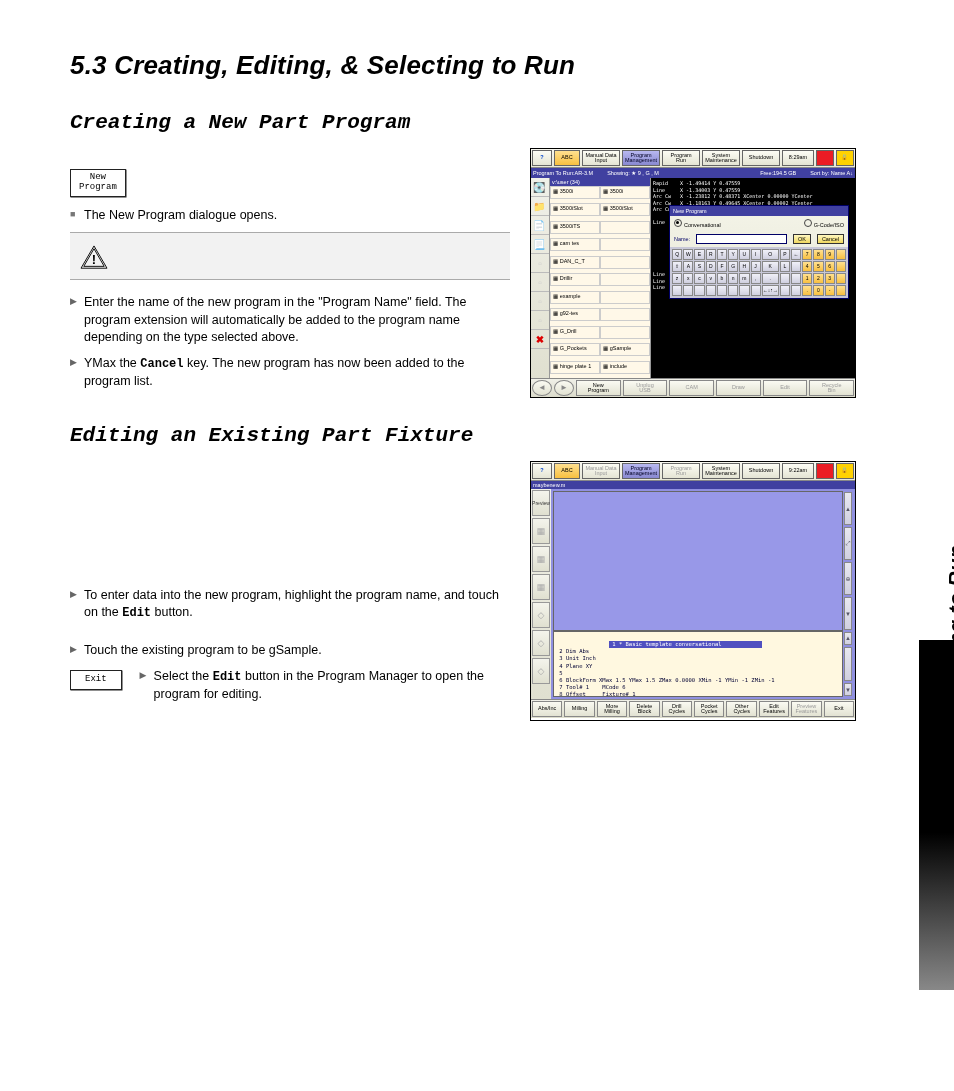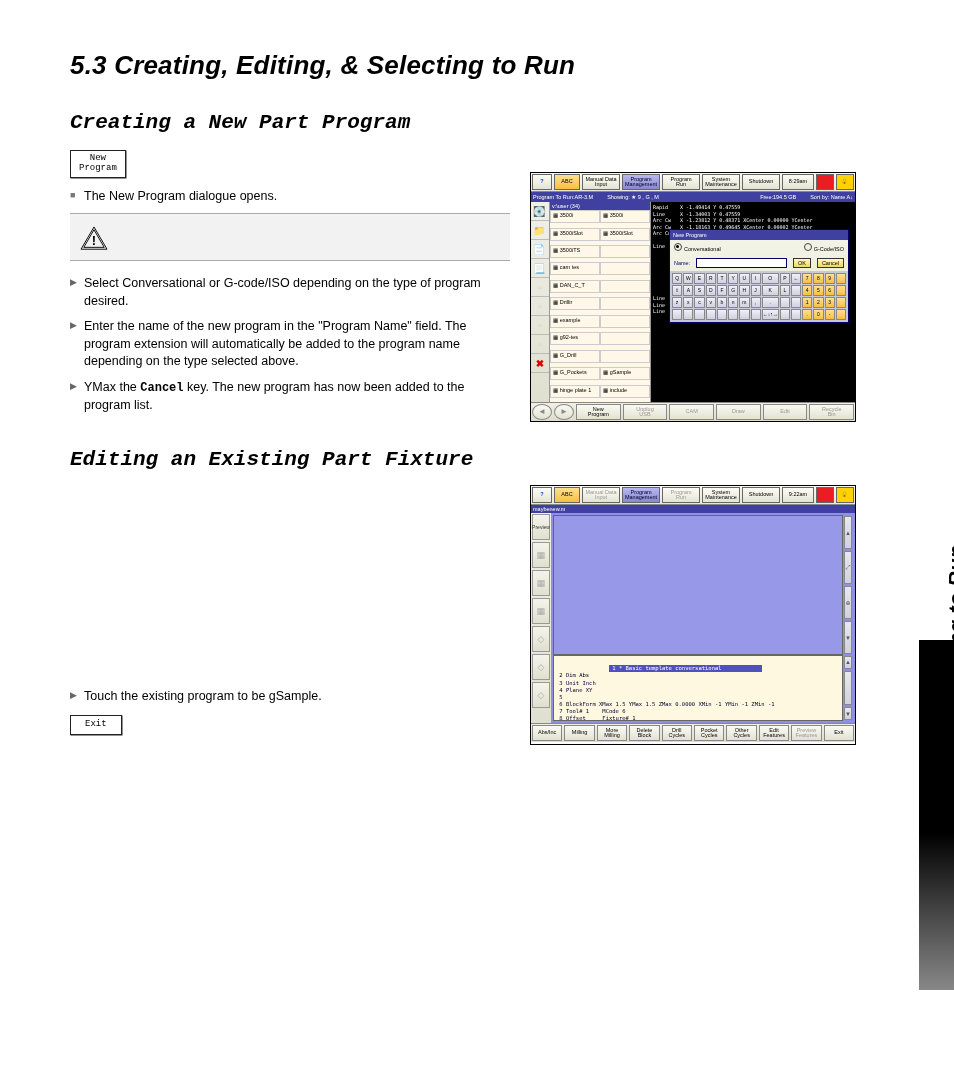--- a/index.html
+++ b/index.html
@@ -440,21 +440,20 @@
       <div class="bullet-block bullet-sq">The New Program dialogue opens.</div>
 
       <div class="notebox">
         <svg class="warn-icon" viewBox="0 0 30 28">
           <polygon points="15,1 29,25 1,25" fill="none" stroke="#000" stroke-width="1"></polygon>
           <polygon points="15,4 26,23 4,23" fill="none" stroke="#000" stroke-width="1"></polygon>
           <text x="15" y="20" text-anchor="middle" font-size="14" font-weight="bold" fill="#000">!</text>
         </svg>
       </div>
 
-      <div class="bullet-block bullet-tri">Select Conversational or G-code/ISO depending on the type of program desired.</div>
       <div class="bullet-block bullet-tri">Enter the name of the new program in the "Program Name" field. The program extension will automatically be added to the program name depending on the type selected above.</div>
       <div class="bullet-block bullet-tri">
         <span>YMax the </span><span class="mono">Cancel</span><span> key. The new program has now been added to the program list.</span>
       </div>
     </div>
 
     <div class="rightcol">
 
       <div class="screenshot ss1" style="position:relative;">
         <div class="ss-topbar">
@@ -626,25 +625,31 @@
         </div>
       </div>
     </div>
   </div>
 
   <div class="section-gap"></div>
 
   <h2>Editing an Existing Part Fixture</h2>
   <div class="twocol">
     <div class="leftcol">
+      <div class="bullet-block bullet-tri">
+        <span>To enter data into the new program, highlight the program name, and touch on the </span><span class="mono">Edit</span><span> button.</span>
+      </div>
       <div style="height:12px;"></div>
       <div class="bullet-block bullet-tri">Touch the existing program to be gSample.</div>
       <div class="row-with-btn">
         <div class="row-btn">
           <span class="btn-inline" style="padding:4px 14px;">Exit</span>
+        </div>
+        <div class="row-txt bullet-block bullet-tri">
+          <span>Select the </span><span class="mono">Edit</span><span> button in the Program Manager to open the program for editing.</span>
         </div>
       </div>
     </div>
 
     <div class="rightcol">
 
       <div class="screenshot ss2">
         <div class="ss-topbar">
           <div class="ss-topbtn" style="flex:0 0 14px;color:#04c;font-weight:bold;">?</div>
           <div class="ss-topbtn" style="flex:0 0 20px;background:linear-gradient(#ffe090,#f8c040);">ABC</div>

